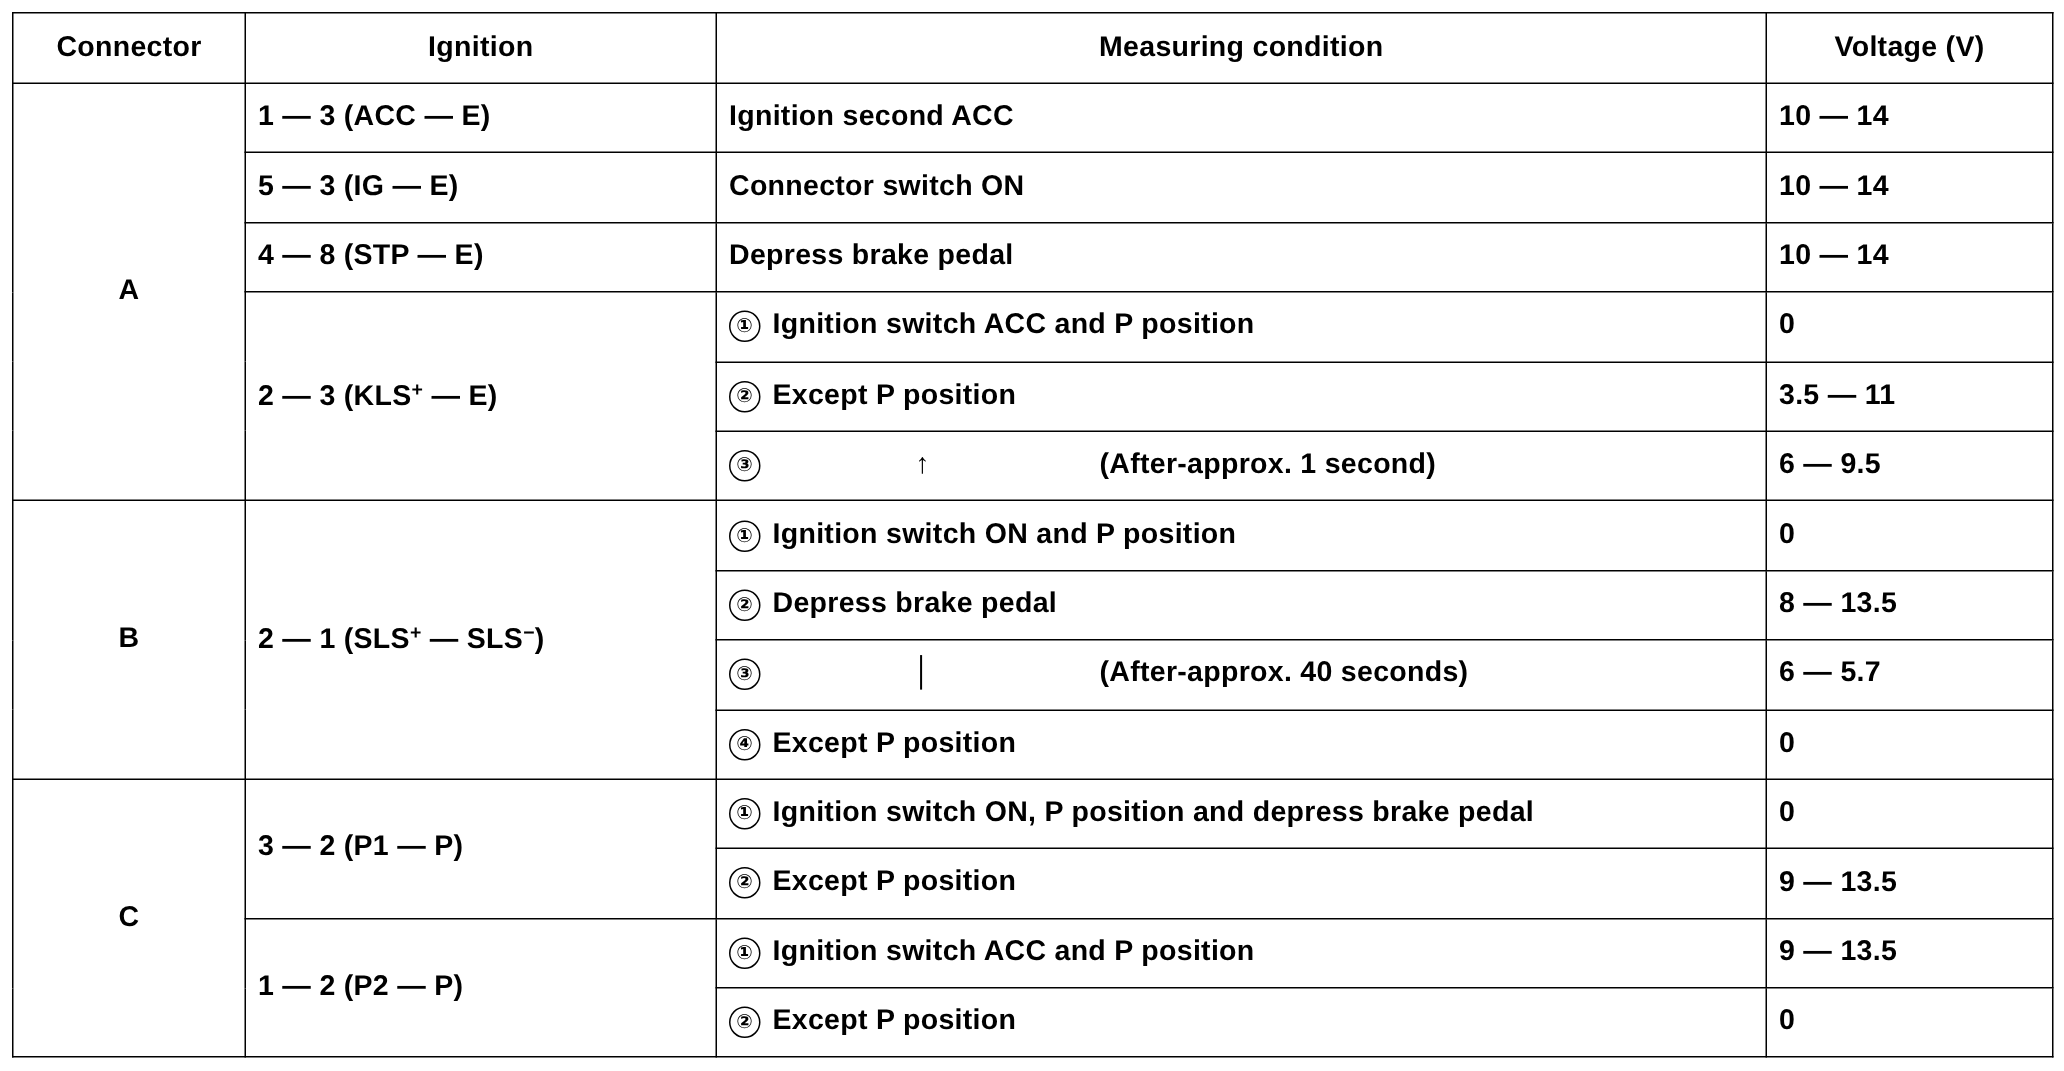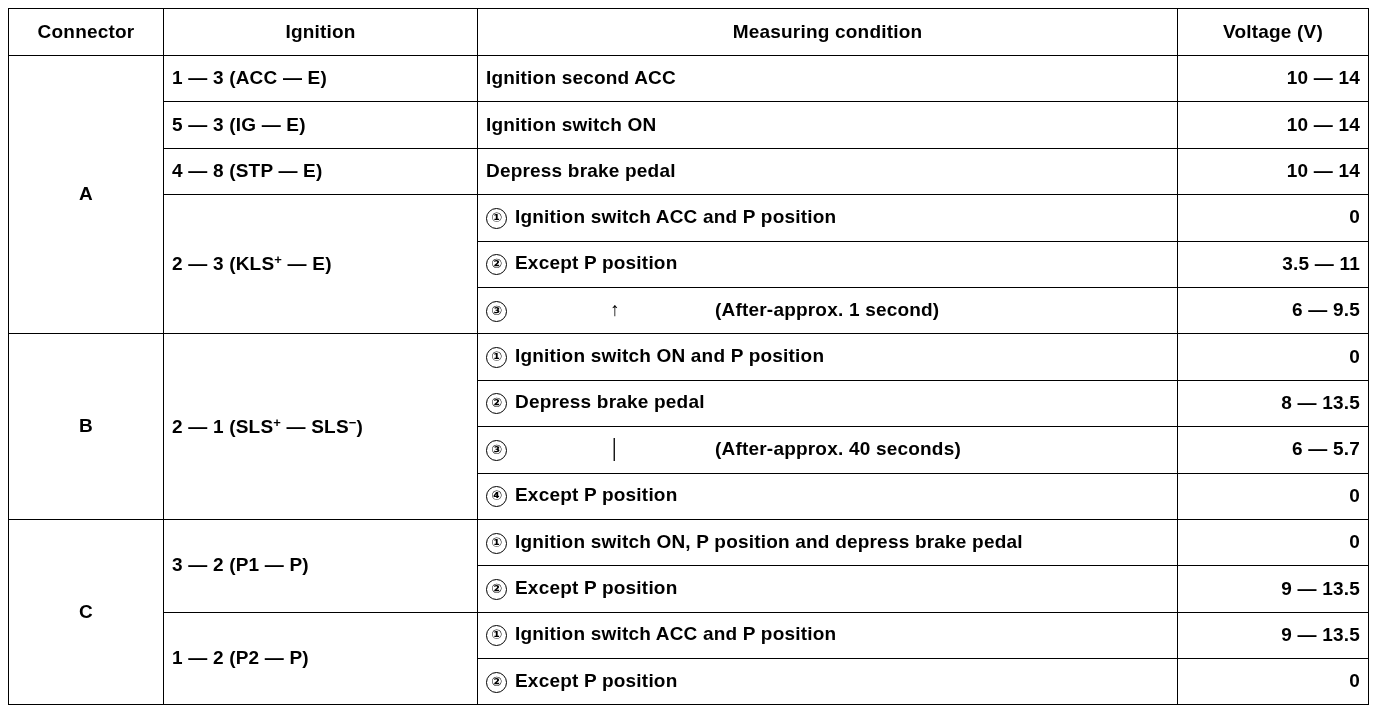--- a/index.html
+++ b/index.html
@@ -52,21 +52,21 @@
   td.term{
     vertical-align:middle;
     font-size:19px;letter-spacing:1.2px;
   }
   td.cond{
     text-align:left;vertical-align:middle;
     font-size:19px;letter-spacing:0.2px;
     white-space:nowrap;
   }
   td.volt{
-    text-align:right;vertical-align:middle;
+    text-align:left;vertical-align:middle;
     font-size:19px;letter-spacing:1.4px;
   }
   tbody tr{height:46.4px;}
 
   .circnum{
     display:inline-block;
     width:19px;height:19px;
     line-height:18px;
     border:1.5px solid #000;
     border-radius:50%;
@@ -78,20 +78,21 @@
   }
   .sup{font-size:13px;vertical-align:6px;}
   .ditto{
     display:inline-block;
     width:200px;
     text-align:center;
     font-weight:normal;
   }
   .tailnote{
     display:inline-block;
+    margin-left:18px;
   }
 </style>
 </head>
 <body>
 
 <div class="sheet">
 
   <table class="vtab">
     <colgroup>
       <col class="c-conn">
@@ -113,21 +114,21 @@
 
       <tr>
         <td class="conn" rowspan="6">A</td>
         <td class="term">1 — 3 (ACC — E)</td>
         <td class="cond"><span>Ignition second ACC</span></td>
         <td class="volt">10 — 14</td>
       </tr>
 
       <tr>
         <td class="term">5 — 3 (IG — E)</td>
-        <td class="cond"><span>Ignition switch ON</span></td>
+        <td class="cond"><span>Connector switch ON</span></td>
         <td class="volt">10 — 14</td>
       </tr>
 
       <tr>
         <td class="term">4 — 8 (STP — E)</td>
         <td class="cond"><span>Depress brake pedal</span></td>
         <td class="volt">10 — 14</td>
       </tr>
 
       <tr>

